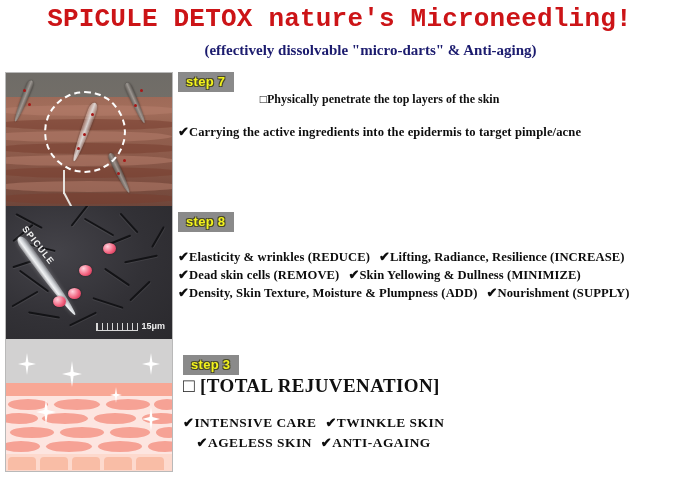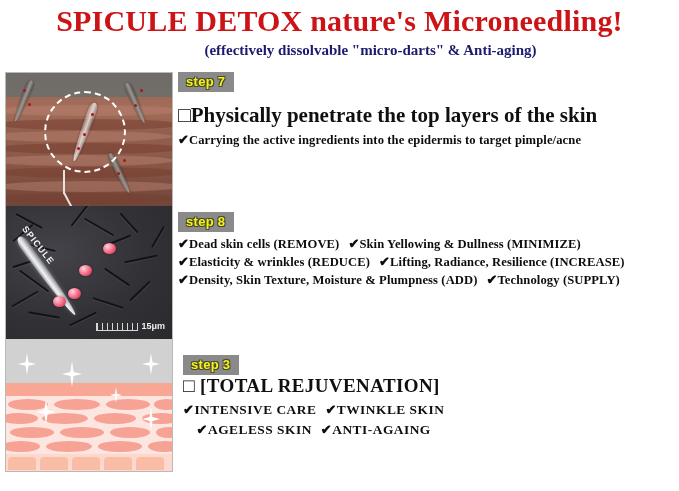--- a/index.html
+++ b/index.html
@@ -9,23 +9,23 @@
     font-family:"Liberation Serif", serif;
     overflow:hidden;
     position:relative;
   }
   .page{position:absolute;inset:0;width:679px;height:491px;background:#fff;}
 
   
   .title{
     position:absolute;left:0;top:4px;width:679px;
     text-align:center;
-    font-family:Liberation Serif, serif;
+    font-family:Liberation Mono, monospace;
     font-weight:bold;
-    font-size:30px;
+    font-size:26px;
     color:#cc1417;
     letter-spacing:.2px;
     white-space:nowrap;
   }
   .subtitle{
     position:absolute;left:0;top:42px;width:679px;
     text-align:center;
     font-family:"Liberation Serif", serif;
     font-weight:bold;
     font-size:15px;
@@ -123,25 +123,25 @@
       -1px  1px 0 #4a4a2a, 1px  1px 0 #4a4a2a;
     letter-spacing:.3px;
   }
   .head{
     font-family:"Liberation Serif", serif;
     font-weight:bold;
     color:#101010;
     white-space:nowrap;
   }
   .head .box{font-weight:normal;}
-  .h1{font-size:21px;margin-top:11px;}
+  .h1{font-size:12px;text-align:center;}
   .h2{font-size:19px;margin-top:12px;}
   .h2 .tail{font-size:15.5px;}
   .h3{font-size:19px;letter-spacing:.4px;}
-  .bullets{margin-top:3px;}
+  .bullets{margin-top:16px;}
   .brow{
     font-family:"Liberation Serif", serif;
     font-weight:bold;
     font-size:12.6px;
     color:#0d0d0d;
     line-height:18px;
     white-space:nowrap;
     letter-spacing:.1px;
   }
   .brow.wide{letter-spacing:.5px;font-size:13.4px;line-height:20px;text-align:center;}
@@ -270,27 +270,27 @@
         <div class="brow">
           <span class="chk">✔</span><span>Carrying the active ingredients into the epidermis to target pimple/acne</span>
         </div>
       </div>
     </div>
 
     <div class="step s2">
       <span class="badge">step 8</span>
       <div class="bullets">
         <div class="brow">
+          <span class="chk">✔</span><span>Elasticity &amp; wrinkles (REDUCE)</span><span class="gap"></span><span class="chk">✔</span><span>Lifting, Radiance, Resilience (INCREASE)</span>
+        </div>
+        <div class="brow">
           <span class="chk">✔</span><span>Dead skin cells (REMOVE)</span><span class="gap"></span><span class="chk">✔</span><span>Skin Yellowing &amp; Dullness (MINIMIZE)</span>
         </div>
         <div class="brow">
-          <span class="chk">✔</span><span>Elasticity &amp; wrinkles (REDUCE)</span><span class="gap"></span><span class="chk">✔</span><span>Lifting, Radiance, Resilience (INCREASE)</span>
-        </div>
-        <div class="brow">
-          <span class="chk">✔</span><span>Density, Skin Texture, Moisture &amp; Plumpness (ADD)</span><span class="gap"></span><span class="chk">✔</span><span>Technology  (SUPPLY)</span>
+          <span class="chk">✔</span><span>Density, Skin Texture, Moisture &amp; Plumpness (ADD)</span><span class="gap"></span><span class="chk">✔</span><span>Nourishment  (SUPPLY)</span>
         </div>
       </div>
     </div>
 
     <div class="step s3">
       <span class="badge">step 3</span>
       <div class="head h3"><span class="box">□</span> <span>[TOTAL  REJUVENATION]</span></div>
       <div class="bullets">
         <div class="brow wide">
           <span class="chk">✔</span><span>INTENSIVE  CARE</span><span class="gap"></span><span class="chk">✔</span><span>TWINKLE  SKIN</span>

